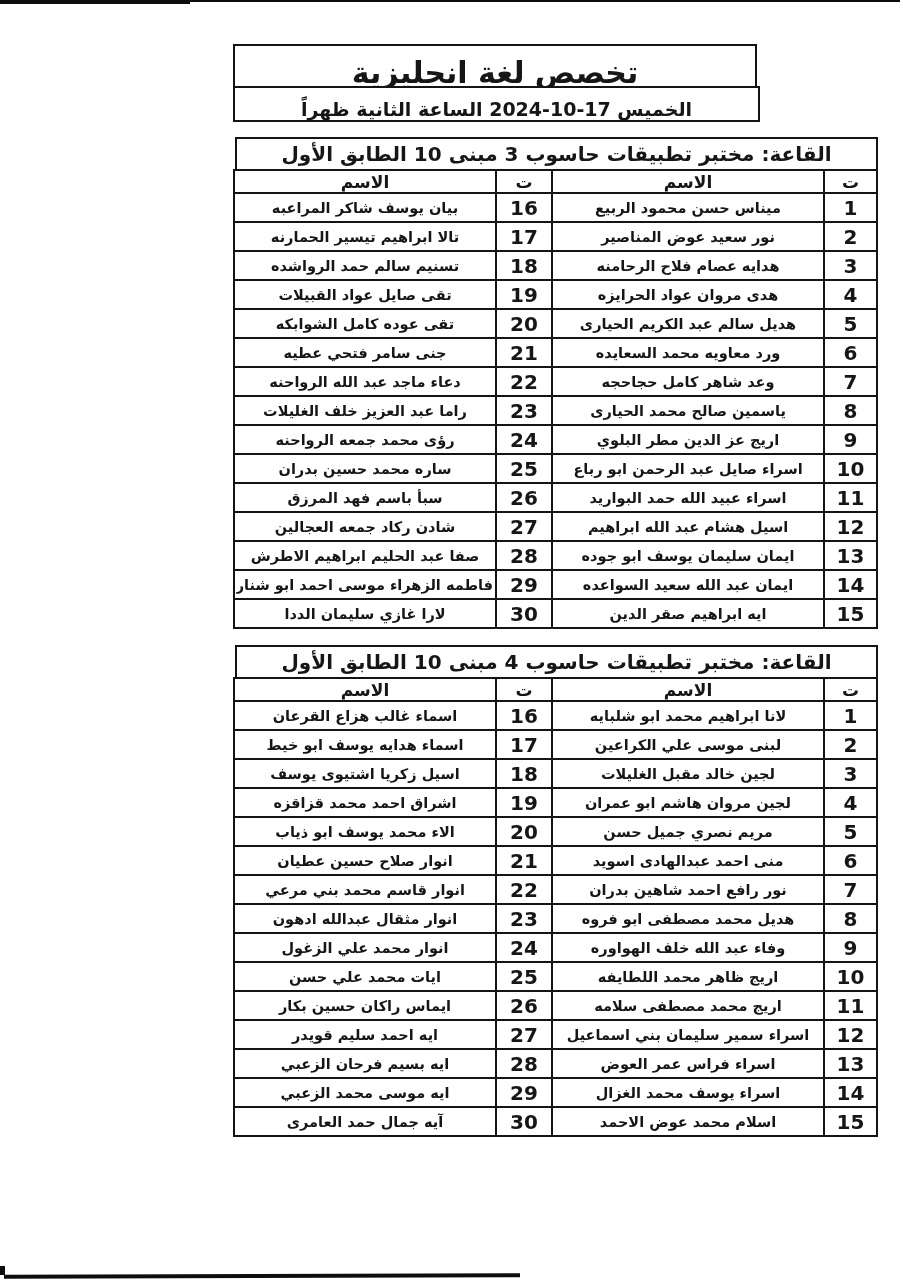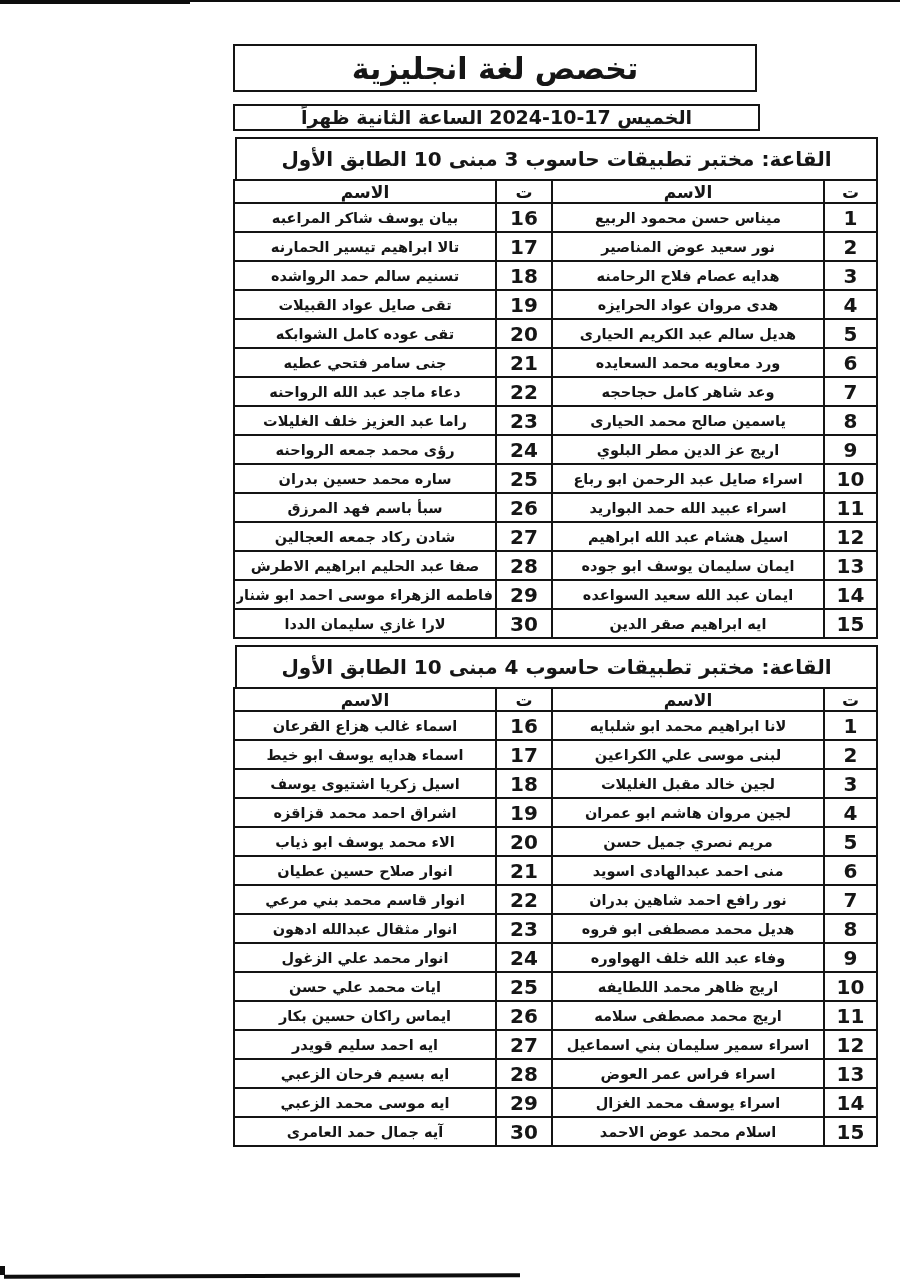--- a/index.html
+++ b/index.html
@@ -15,37 +15,37 @@
   
   .artifact{position:absolute;background:#0d0d0d;}
   #artifact-top-thick{left:0;top:0;width:190px;height:4px;}
   #artifact-top-thin{left:185px;top:0;width:715px;height:2px;}
   #artifact-bottom-line{left:4px;top:1274px;width:516px;height:4px;transform:rotate(-0.15deg);}
   #artifact-bottom-tick{left:0;top:1266px;width:5px;height:9px;}
 
   .boxed{border:2px solid #141414;background:#fff;box-sizing:border-box;}
 
   #title-box{
-    position:absolute;left:233px;top:44px;width:524px;height:48px;
+    position:absolute;left:233px;top:44px;width:524px;height:56px;
     display:flex;align-items:center;justify-content:center;
   }
   #title-box .t{font-size:30px;font-weight:bold;letter-spacing:0.5px;}
   #date-box{
-    position:absolute;left:233px;top:104px;width:527px;height:27px;
-    display:flex;align-items:flex-start;justify-content:center;
+    position:absolute;left:233px;top:86px;width:527px;height:36px;
+    display:flex;align-items:flex-end;justify-content:center;
   }
   #date-box .t{font-size:19px;font-weight:bold;}
 
   .roster{position:absolute;left:235px;width:643px;}
   #roster-lab3{top:137px;}
   #roster-lab4{top:645px;}
 
   .room-header{
     border:2px solid #141414;border-bottom:none;
-    height:42px;box-sizing:border-box;
+    height:32px;box-sizing:border-box;
     display:flex;align-items:center;justify-content:center;
     font-size:20px;font-weight:bold;background:#fff;
   }
   table.roster-table{
     border-collapse:collapse;table-layout:fixed;width:643px;background:#fff;
   }
   table.roster-table th,table.roster-table td{
     border:2px solid #141414;box-sizing:border-box;
     text-align:center;vertical-align:middle;
     overflow:hidden;white-space:nowrap;

